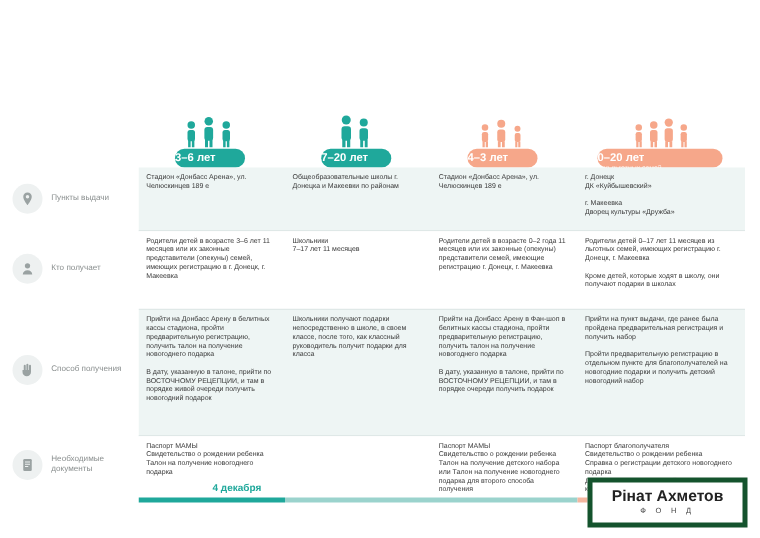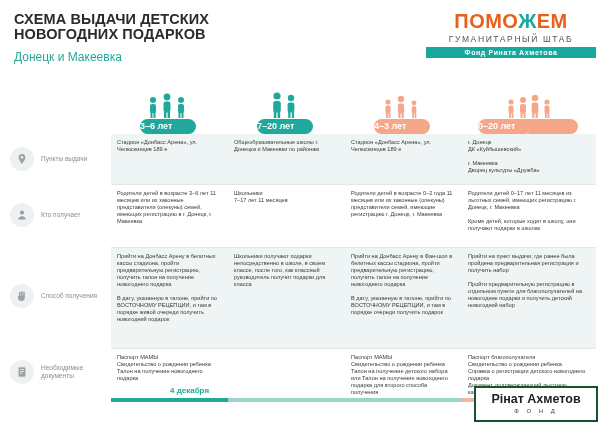--- a/index.html
+++ b/index.html
@@ -86,40 +86,30 @@
   
   .foot-line{position:absolute;left:111px;top:398px;width:485px;height:4px;}
   .fl-1{position:absolute;left:0;top:0;width:117px;height:4px;background:#1fa89b;}
   .fl-2{position:absolute;left:117px;top:0;width:234px;height:4px;background:#9bd3cd;}
   .fl-3{position:absolute;left:351px;top:0;width:134px;height:4px;background:#f3b7a0;}
   .date1{position:absolute;left:170px;top:386px;font-size:8px;color:#1fa89b;font-weight:bold;}
   .date2{position:absolute;left:495px;top:386px;font-size:8px;color:#e8914f;font-weight:bold;}
 
   .rinat{
     position:absolute;right:10px;bottom:8px;width:120px;height:32px;
-    border:2px solid #14532d;background:#fff;
+    border:4px solid #14532d;background:#fff;
   }
   .rinat .r1{font-size:12.5px;font-weight:bold;color:#222;text-align:center;margin-top:4px;}
   .rinat .r2{font-size:6px;letter-spacing:3px;color:#444;text-align:center;margin-top:2px;}
 </style>
 </head>
 <body>
 
 <div class="page">
 
-  <div class="header">
-    <div class="title">СХЕМА ВЫДАЧИ ДЕТСКИХ НОВОГОДНИХ ПОДАРКОВ</div>
-    <div class="subtitle">Донецк и Макеевка</div>
-
-    <div class="logo-box">
-      <div class="logo-main"><span>ПОМО</span><span class="k">Ж</span><span>ЕМ</span></div>
-      <div class="logo-sub">ГУМАНИТАРНЫЙ ШТАБ</div>
-      <div class="logo-bar">Фонд Рината Ахметова</div>
-    </div>
-  </div>
 
   <div class="people p1">
     <svg width="46" height="30" viewBox="0 0 46 30" aria-hidden="true">
       <g fill="#1fa89b">
         <circle cx="9" cy="12" r="3"></circle>
           <rect x="6" y="16" width="6" height="9" rx="2"></rect>
           <rect x="6.5" y="24" width="2" height="6"></rect>
           <rect x="9.5" y="24" width="2" height="6"></rect>
         <circle cx="23" cy="9" r="3.4"></circle>
           <rect x="19.5" y="13.5" width="7" height="11" rx="2.4"></rect>

